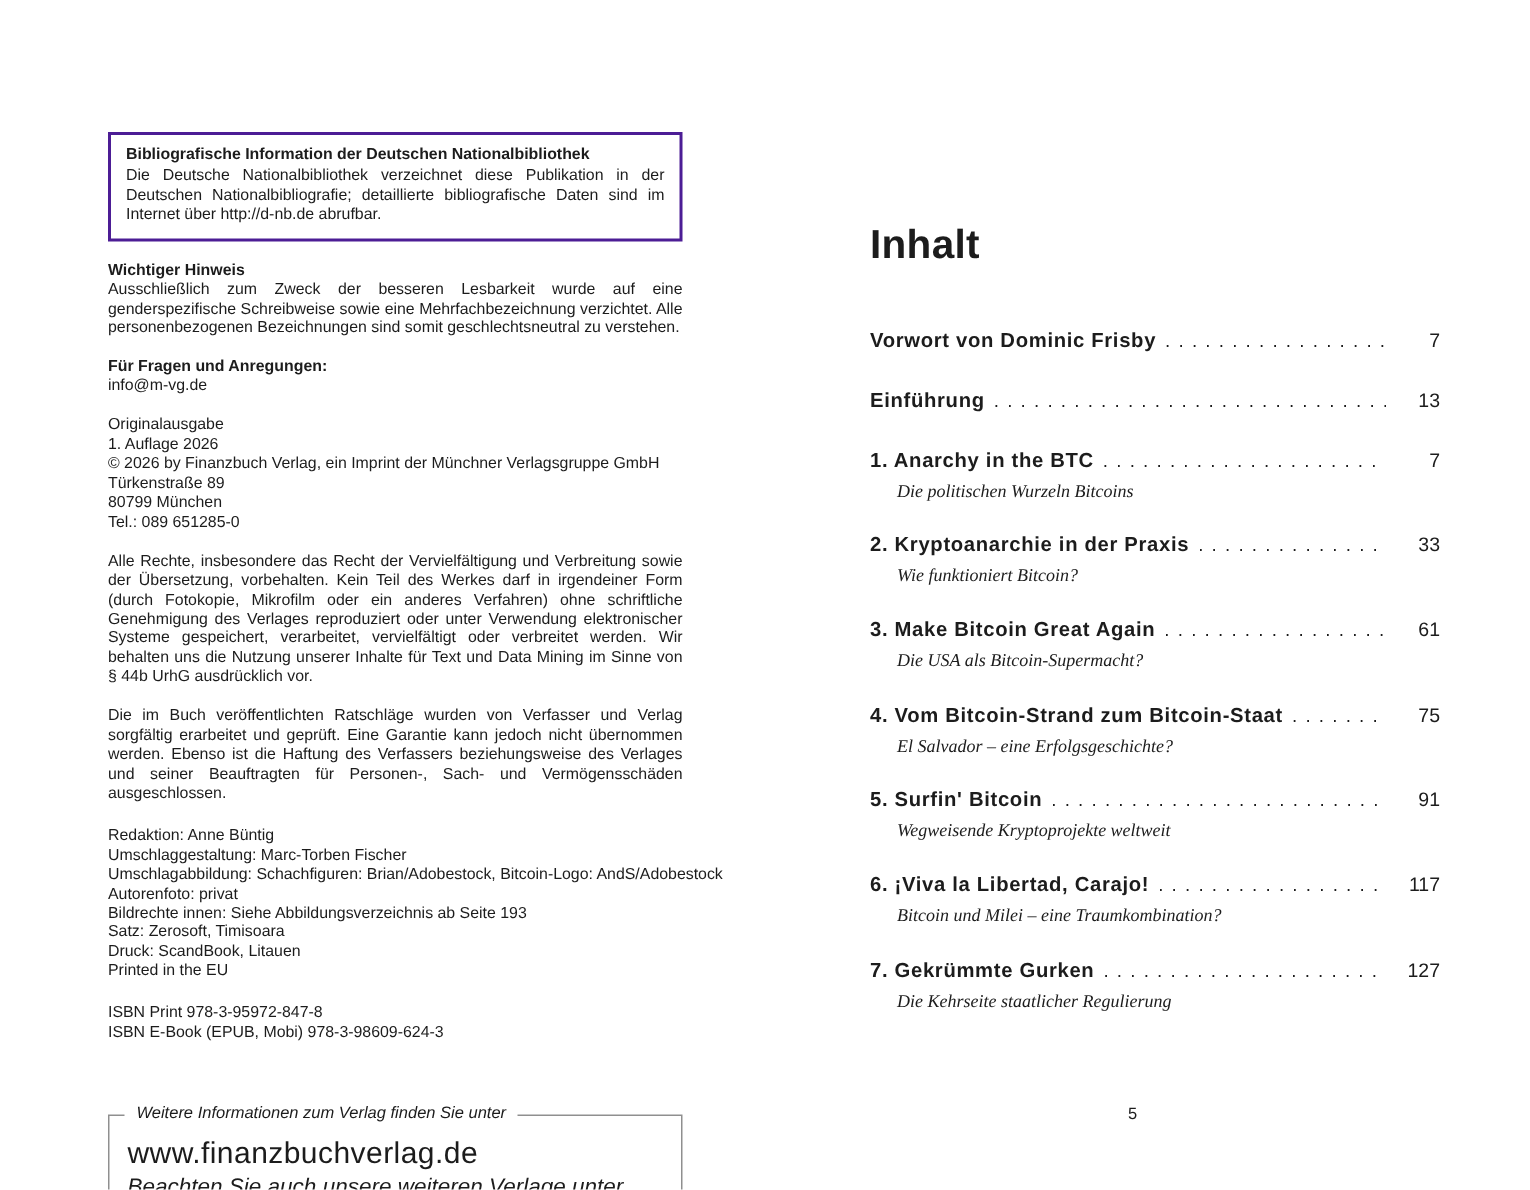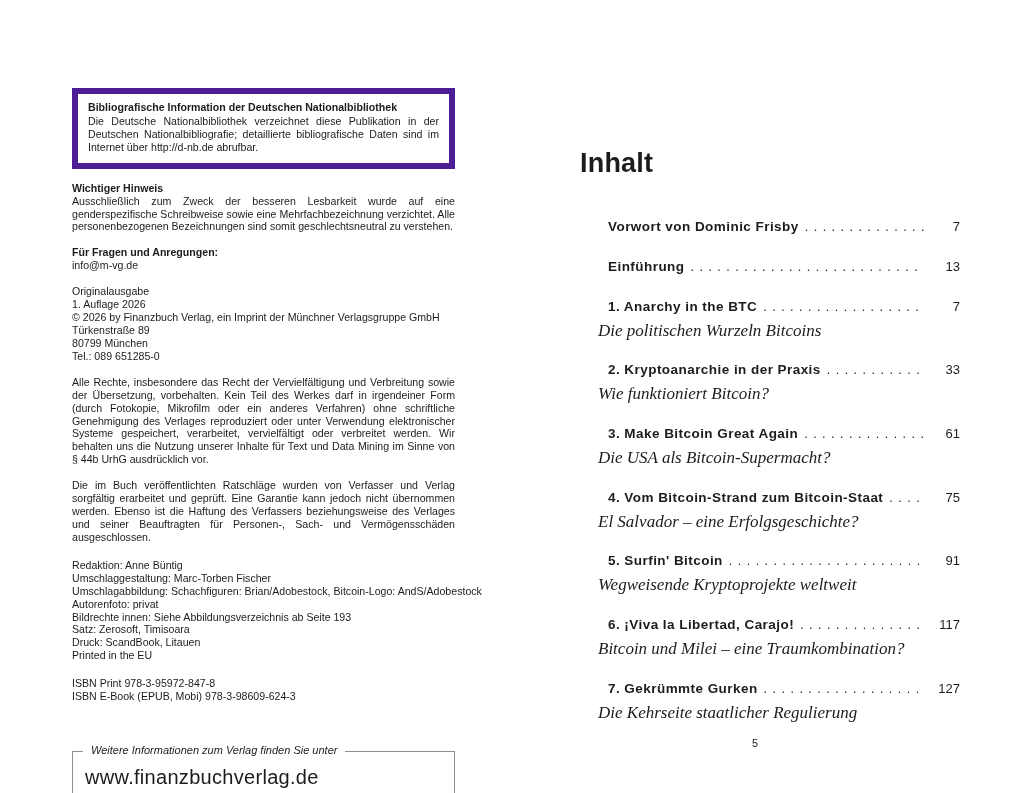--- a/index.html
+++ b/index.html
@@ -14,21 +14,21 @@
 
   
   .left-page {
     position: absolute;
     left: 72px; top: 88px;
     width: 383px;
     font-size: 10.6px;
     line-height: 1.22;
   }
   .dnb-box {
-    border: 6px solid #4c1d95;
+    border: 2px solid #4c1d95;
     padding: 7px 10px 9px 10px;
   }
   .dnb-box .box-title { font-weight: bold; margin-bottom: 1px; }
   .dnb-box .box-body { text-align: justify; }
 
   .block { margin-top: 13px; }
   .block-heading { font-weight: bold; }
   .justified { text-align: justify; }
 
   .line-list div { white-space: nowrap; }
@@ -72,21 +72,20 @@
   }
   .toc-block { margin-bottom: 23px; }
   .toc-block.with-sub { margin-bottom: 20px; }
   .toc-row {
     display: flex;
     align-items: baseline;
     font-size: 13.5px;
     font-weight: bold;
     letter-spacing: 0.45px;
     line-height: 1.25;
-    margin-left: 28px;
   }
   .toc-label { white-space: nowrap; }
   .leader {
     flex: 1;
     overflow: hidden;
     white-space: nowrap;
     margin: 0 4px 0 6px;
     font-weight: normal;
     font-size: 12.5px;
     letter-spacing: 0;
@@ -99,21 +98,21 @@
     width: 32px;
     text-align: right;
     font-weight: normal;
     font-size: 13px;
     letter-spacing: 0;
     flex: none;
   }
   .toc-subtitle {
     font-family: "Liberation Serif", serif;
     font-style: italic;
-    font-size: 17px;
+    font-size: 12px;
     margin: 3px 0 0 18px;
     line-height: 1.4;
   }
   .toc-subtitle:empty { display: none; }
 
   .folio {
     position: absolute;
     left: 565px; top: 737px;
     width: 380px;
     text-align: center;

